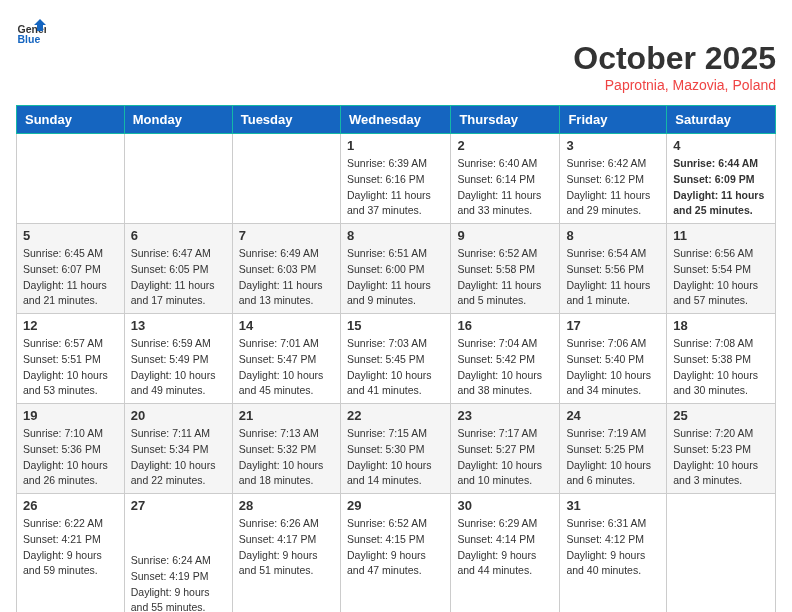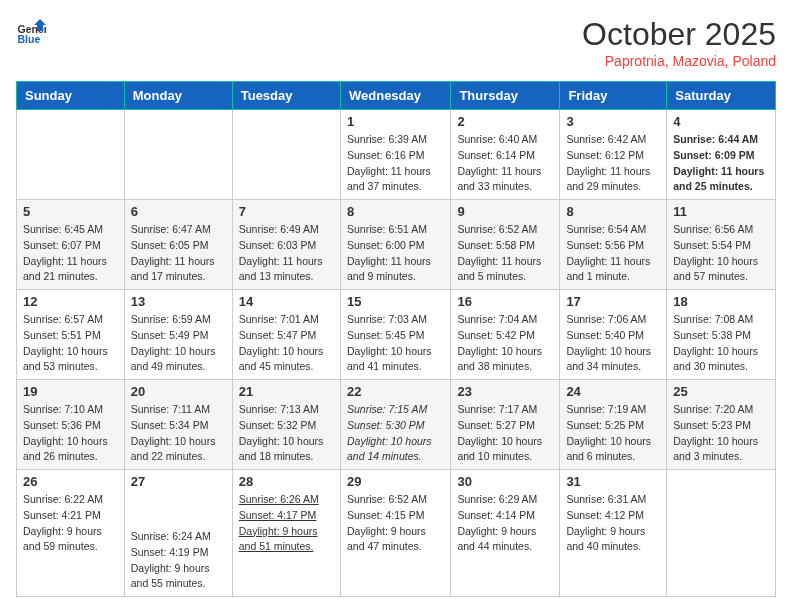--- a/index.html
+++ b/index.html
@@ -23,22 +23,23 @@
     }
     .logo-icon {
       width: 30px;
       height: 30px;
     }
     .title-block {
       text-align: right;
     }
     .month-title {
       font-size: 32px;
-      font-weight: normal;
+      font-weight: bold;
       color: #333;
+      margin-top: 24px;
     }
     .location {
       font-size: 14px;
       color: #ef4444;
     }
     .calendar {
       width: 100%;
       border-collapse: collapse;
       border: 1px solid #ccc;
     }
@@ -260,21 +261,21 @@
         </td>
         <td>
           <span class="day-num">21</span>
           <div class="day-info" style="white-space: pre-line;">Sunrise: 7:13 AM
 Sunset: 5:32 PM
 Daylight: 10 hours
 and 18 minutes.</div>
         </td>
         <td>
           <span class="day-num">22</span>
-          <div class="day-info" style="white-space: pre-line; font-style: italic;">Sunrise: 7:15 AM
+          <div class="day-info" style="white-space: pre-line;">Sunrise: 7:15 AM
 Sunset: 5:30 PM
 Daylight: 10 hours
 and 14 minutes.</div>
         </td>
         <td>
           <span class="day-num">23</span>
           <div class="day-info" style="white-space: pre-line;">Sunrise: 7:17 AM
 Sunset: 5:27 PM
 Daylight: 10 hours
 and 10 minutes.</div>
@@ -304,21 +305,21 @@
         </td>
         <td>
           <span class="day-num">27</span>
           <div class="day-info" style="white-space: pre-line; margin-top: 40px;">Sunrise: 6:24 AM
 Sunset: 4:19 PM
 Daylight: 9 hours
 and 55 minutes.</div>
         </td>
         <td>
           <span class="day-num">28</span>
-          <div class="day-info" style="white-space: pre-line; text-decoration: underline;">Sunrise: 6:26 AM
+          <div class="day-info" style="white-space: pre-line;">Sunrise: 6:26 AM
 Sunset: 4:17 PM
 Daylight: 9 hours
 and 51 minutes.</div>
         </td>
         <td>
           <span class="day-num">29</span>
           <div class="day-info" style="white-space: pre-line;">Sunrise: 6:52 AM
 Sunset: 4:15 PM
 Daylight: 9 hours
 and 47 minutes.</div>

